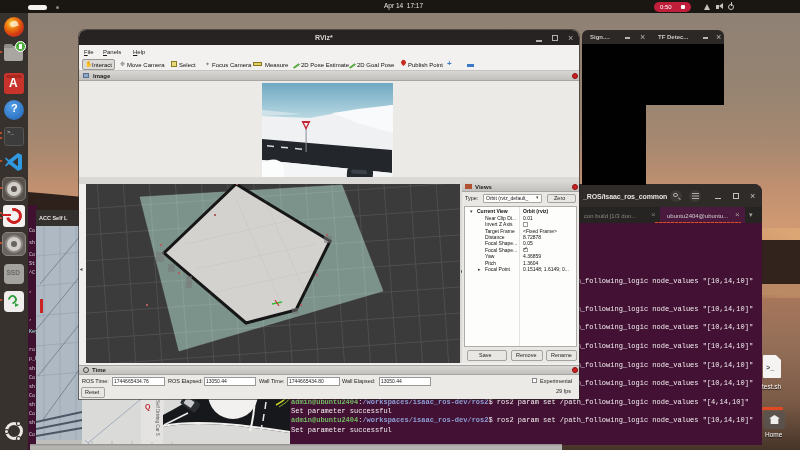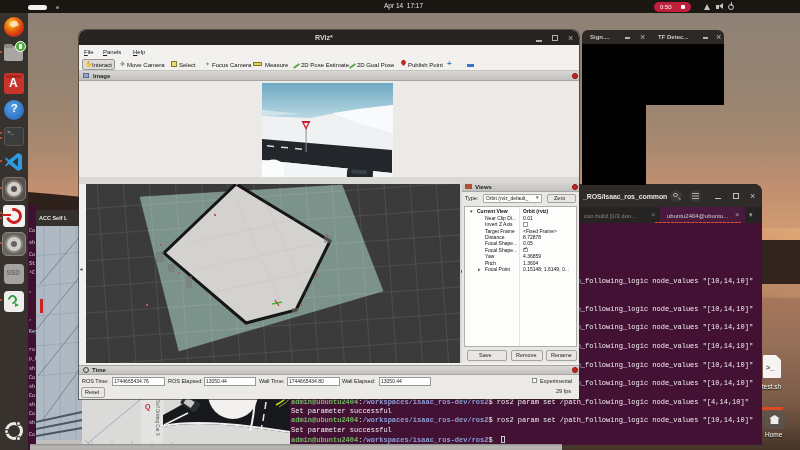--- a/index.html
+++ b/index.html
@@ -106,21 +106,20 @@
       <div class="a nw" style="left:1px;top:120px"><span style="color:#72b862;font-weight:bold">admin@ubuntu2404</span>:<span style="color:#8d9fd4;font-weight:bold">/workspaces/isaac_ros-dev/ros2</span>$ ros2 param set /path_following_logic node_values "[10,14,10]"</div>
       <div class="a nw" style="left:1px;top:129.3px">Set parameter successful</div>
       <div class="a nw" style="left:1px;top:138.6px"><span style="color:#72b862;font-weight:bold">admin@ubuntu2404</span>:<span style="color:#8d9fd4;font-weight:bold">/workspaces/isaac_ros-dev/ros2</span>$ ros2 param set /path_following_logic node_values "[10,14,10]"</div>
       <div class="a nw" style="left:1px;top:147.9px">Set parameter successful</div>
       <div class="a nw" style="left:1px;top:157.2px"><span style="color:#72b862;font-weight:bold">admin@ubuntu2404</span>:<span style="color:#8d9fd4;font-weight:bold">/workspaces/isaac_ros-dev/ros2</span>$ ros2 param set /path_following_logic node_values "[10,14,10]"</div>
       <div class="a nw" style="left:1px;top:166.5px">Set parameter successful</div>
       <div class="a nw" style="left:1px;top:175.8px"><span style="color:#72b862;font-weight:bold">admin@ubuntu2404</span>:<span style="color:#8d9fd4;font-weight:bold">/workspaces/isaac_ros-dev/ros2</span>$ ros2 param set /path_following_logic node_values "[4,14,10]"</div>
       <div class="a nw" style="left:1px;top:185.1px">Set parameter successful</div>
       <div class="a nw" style="left:1px;top:194.4px"><span style="color:#72b862;font-weight:bold">admin@ubuntu2404</span>:<span style="color:#8d9fd4;font-weight:bold">/workspaces/isaac_ros-dev/ros2</span>$ ros2 param set /path_following_logic node_values "[10,14,10]"</div>
       <div class="a nw" style="left:1px;top:203.7px">Set parameter successful</div>
-      <div class="a nw" style="left:1px;top:213px"><span style="color:#72b862;font-weight:bold">admin@ubuntu2404</span>:<span style="color:#8d9fd4;font-weight:bold">/workspaces/isaac_ros-dev/ros2</span>$  <span style="display:inline-block;width:4px;height:7px;border:1px solid #cfccd6;vertical-align:-1px"></span></div>
     </div>
 </div>
 
 <div class="a" style="left:582px;top:30px;width:69px;height:14px;background:#2b2826;border-radius:6px 0 0 0"></div>
 <div class="a nw" style="left:590px;top:34px;font-size:6px;font-weight:bold;color:#cbc7c3">Sign....</div>
 <div class="a" style="left:625px;top:37px;width:5px;height:1.5px;background:#b8b4b0"></div>
 <div class="a" style="left:640px;top:33px;font-size:9px;color:#b8b4b0;line-height:8px">×</div>
 <div class="a" style="left:651px;top:30px;width:73px;height:14px;background:#2b2826;border-radius:0 6px 0 0"></div>
 <div class="a nw" style="left:658px;top:34px;font-size:6px;font-weight:bold;color:#cbc7c3">TF Detec...</div>
 <div class="a" style="left:703px;top:37px;width:5px;height:1.5px;background:#b8b4b0"></div>

